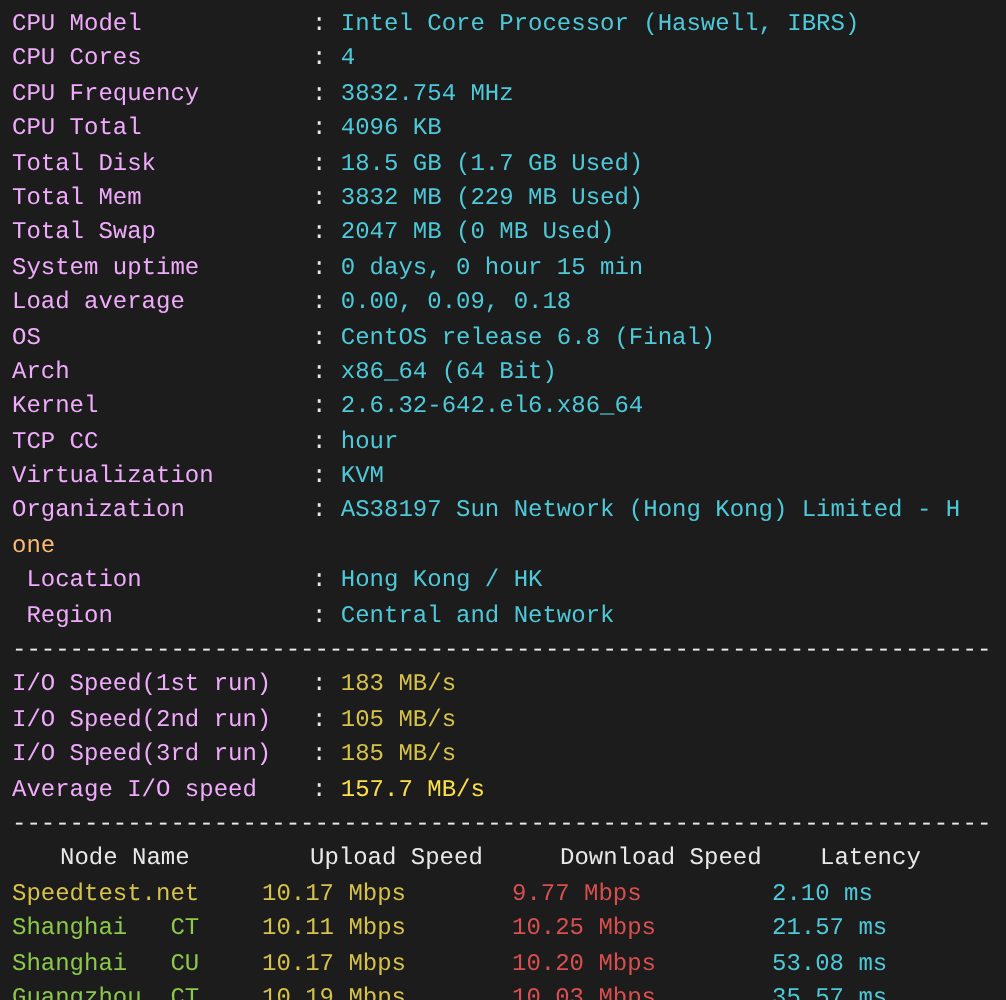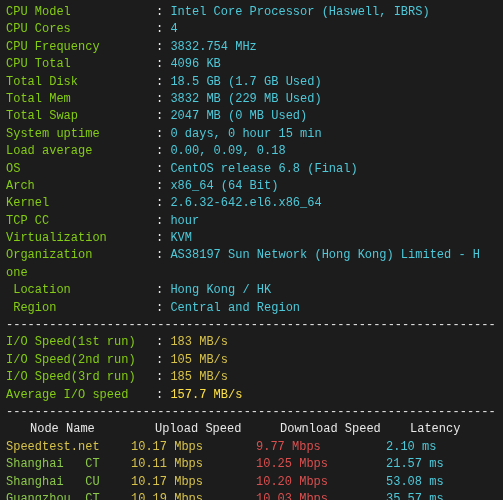--- a/index.html
+++ b/index.html
@@ -8,27 +8,27 @@
     font-family: "Menlo", "Consolas", "Courier New", monospace;
     font-size: 12px;
     line-height: 1.45;
     color: #d0d0d0;
     width: 503px;
     height: 500px;
     overflow: hidden;
     padding: 4px 6px;
   }
   .row { white-space: pre; }
-  .label { color: #84cc16; display: inline-block; width: 150px; }
+  .label { color: #f0abfc; display: inline-block; width: 150px; }
   .sep   { color: #e8e8e8; }
   .val-cyan    { color: #4ec9d9; }
   .val-white   { color: #fde047; }
   .val-yellow  { color: #d6c24a; }
   .val-red     { color: #d94f4f; }
-  .frag        { color: #84cc16; }
+  .frag        { color: #fdba74; }
   .divider { color: #e8e8e8; letter-spacing: 0; white-space: pre; overflow: hidden; }
   .tbl { margin-top: 0; }
   .th { color: #e8e8e8; margin-left: 24px; }
   .cell { display: inline-block; }
   .col-node  { width: 125px; }
   .col-up    { width: 125px; }
   .col-down  { width: 130px; }
   .col-lat   { width: 90px; }
   .node-yellow { color: #d6c24a; }
   .node-green  { color: #8cc84b; }
@@ -49,21 +49,21 @@
     <div class="row"><span class="label">OS</span><span class="sep">: </span><span class="val-cyan">CentOS release 6.8 (Final)</span></div>
     <div class="row"><span class="label">Arch</span><span class="sep">: </span><span class="val-cyan">x86_64 (64 Bit)</span></div>
     <div class="row"><span class="label">Kernel</span><span class="sep">: </span><span class="val-cyan">2.6.32-642.el6.x86_64</span></div>
     <div class="row"><span class="label">TCP CC</span><span class="sep">: </span><span class="val-cyan">hour</span></div>
     <div class="row"><span class="label">Virtualization</span><span class="sep">: </span><span class="val-cyan">KVM</span></div>
     <div class="row"><span class="label">Organization</span><span class="sep">: </span><span class="val-cyan">AS38197 Sun Network (Hong Kong) Limited - H</span></div>
   </div>
 <div class="frag">one</div>
 <div id="loc-block">
     <div class="row"><span class="label"> Location</span><span class="sep">: </span><span class="val-cyan">Hong Kong / HK</span></div>
-    <div class="row"><span class="label"> Region</span><span class="sep">: </span><span class="val-cyan">Central and Region</span></div>
+    <div class="row"><span class="label"> Region</span><span class="sep">: </span><span class="val-cyan">Central and Network</span></div>
   </div>
 <div class="divider">----------------------------------------------------------------------</div>
 <div id="io-block">
     <div class="row"><span class="label">I/O Speed(1st run)</span><span class="sep">: </span><span class="val-yellow">183 MB/s</span></div>
     <div class="row"><span class="label">I/O Speed(2nd run)</span><span class="sep">: </span><span class="val-yellow">105 MB/s</span></div>
     <div class="row"><span class="label">I/O Speed(3rd run)</span><span class="sep">: </span><span class="val-yellow">185 MB/s</span></div>
     <div class="row"><span class="label">Average I/O speed</span><span class="sep">: </span><span class="val-white">157.7 MB/s</span></div>
   </div>
 <div class="divider">----------------------------------------------------------------------</div>
 <div id="tbl-block" class="tbl">

